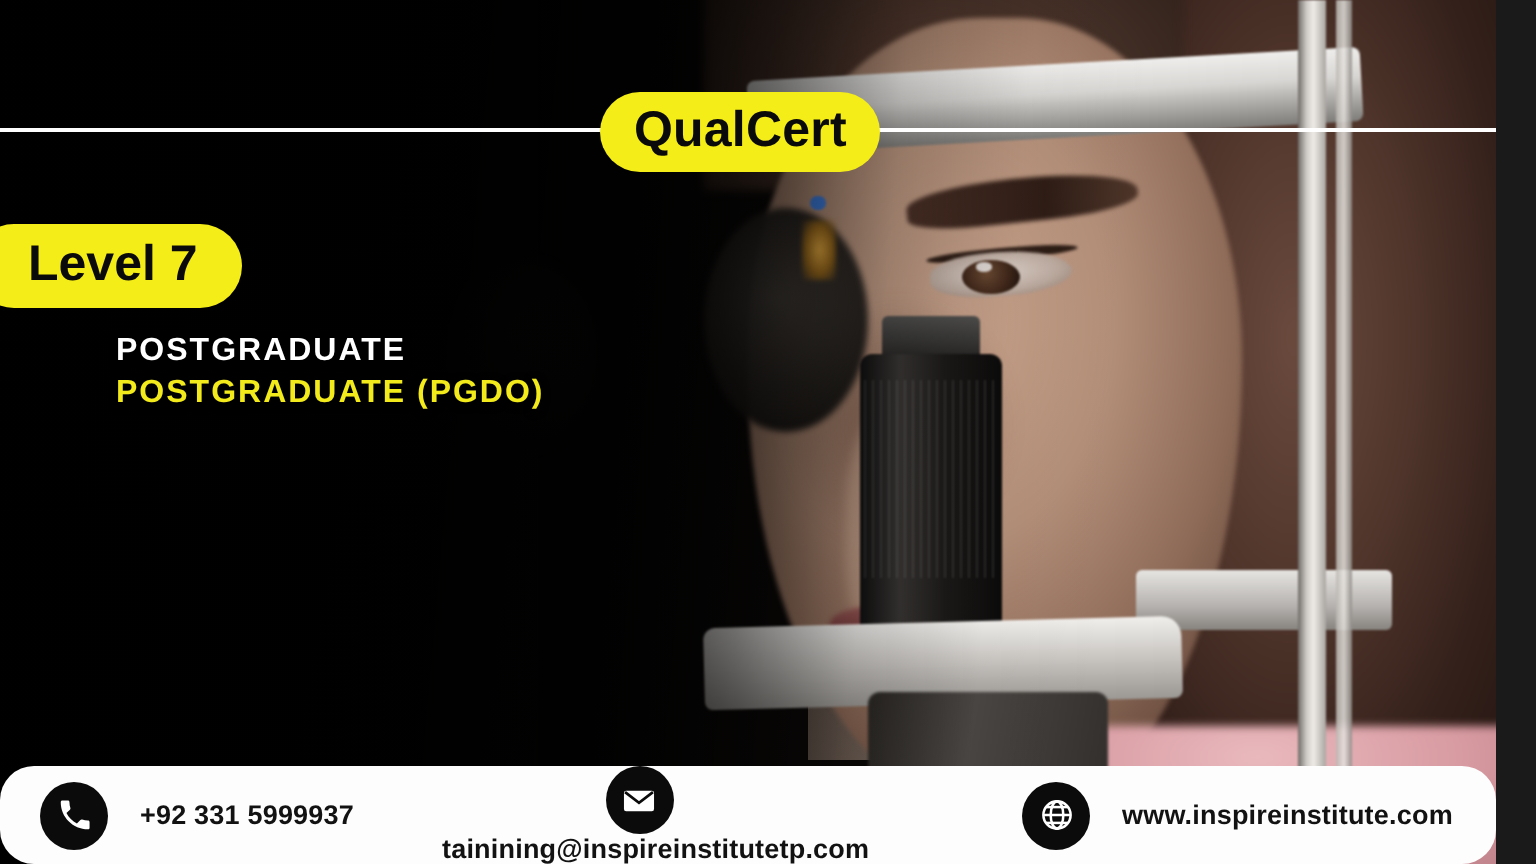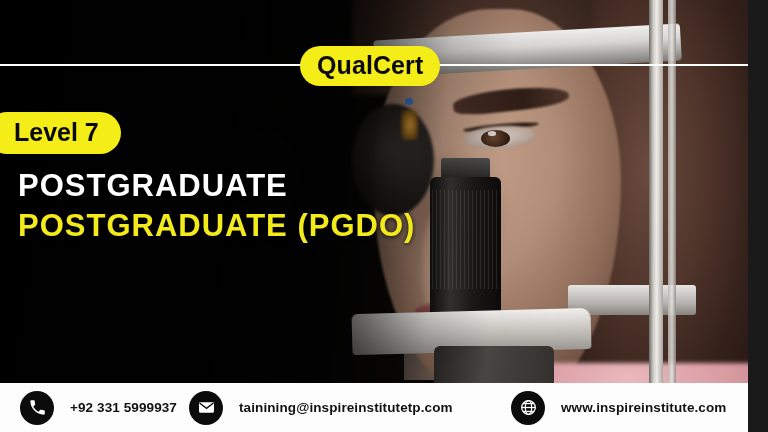--- a/index.html
+++ b/index.html
@@ -200,33 +200,33 @@
     padding:7px 22px 9px 28px;
     background:#F5ED17;color:#0a0a0a;
     font-size:25px;font-weight:bold;
     border-radius:24px;line-height:1.05;
   }
   .title{
     position:absolute;left:18px;top:166px;width:430px;
     line-height:1.30;
   }
   .title .l{
-    display:block;font-size:31px;font-weight:bold;letter-spacing:1.0px;
-    color:#ffffff;text-shadow:0 1px 4px rgba(0,0,0,.85);
+    display:block;font-size:16px;font-weight:bold;letter-spacing:1.0px;
+    color:#ffffff;text-shadow:0 1px 4px rgba(0,0,0,.85);margin-left:40px;
   }
   .title .l.accent{color:#F2EA1A;}
 
   
   .footer{
     position:absolute;left:0;bottom:0;width:100%;height:49px;
-    background:#fdfdfd;display:flex;align-items:center;
+    background:#fdfdfd;display:flex;align-items:center;border-radius:17px;
   }
   .fitem{display:flex;align-items:center;position:absolute;}
   .fitem.phone{left:20px;}
-  .fitem.mail{left:189px;}
+  .fitem.mail{left:205px;flex-direction:column;}
   .fitem.web{left:511px;}
   .ficon{
     width:34px;height:34px;border-radius:50%;background:#0b0b0b;
     display:flex;align-items:center;justify-content:center;flex:0 0 auto;
   }
   .ficon svg{display:block;}
   .ftext{
     margin-left:16px;font-size:13.5px;font-weight:bold;color:#121212;
     white-space:nowrap;letter-spacing:.1px;
   }

